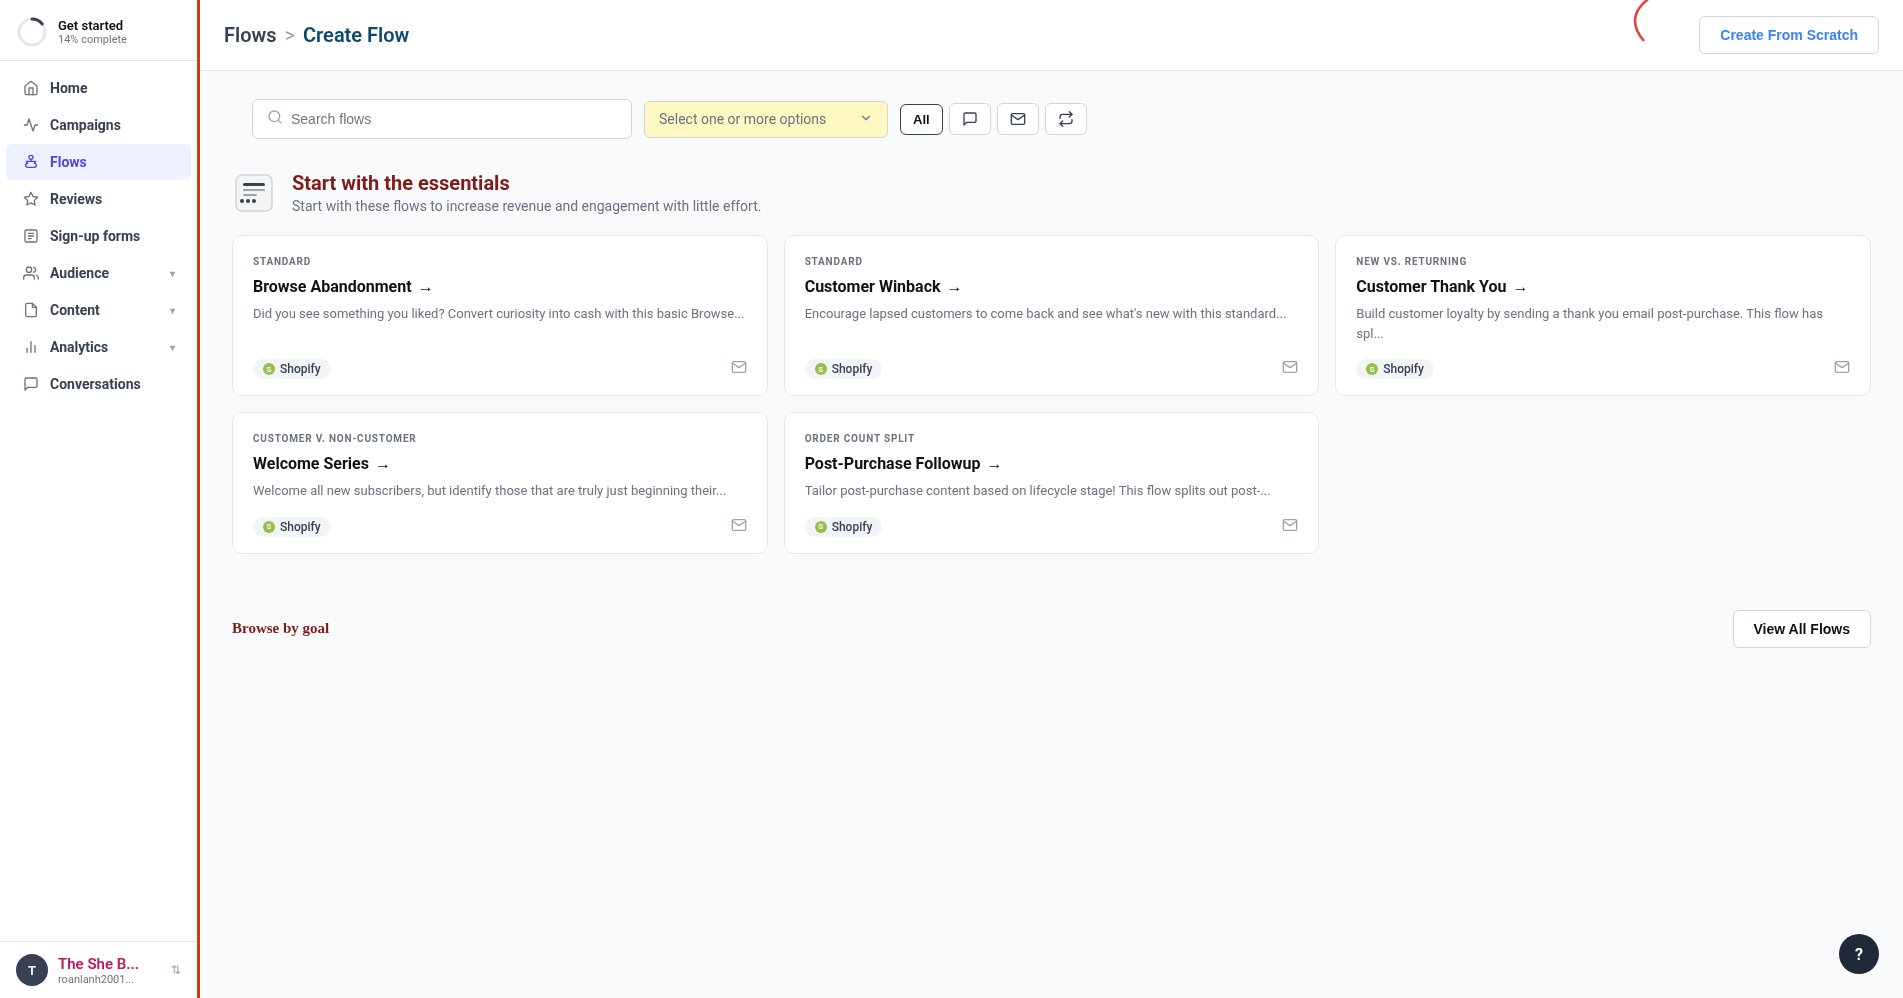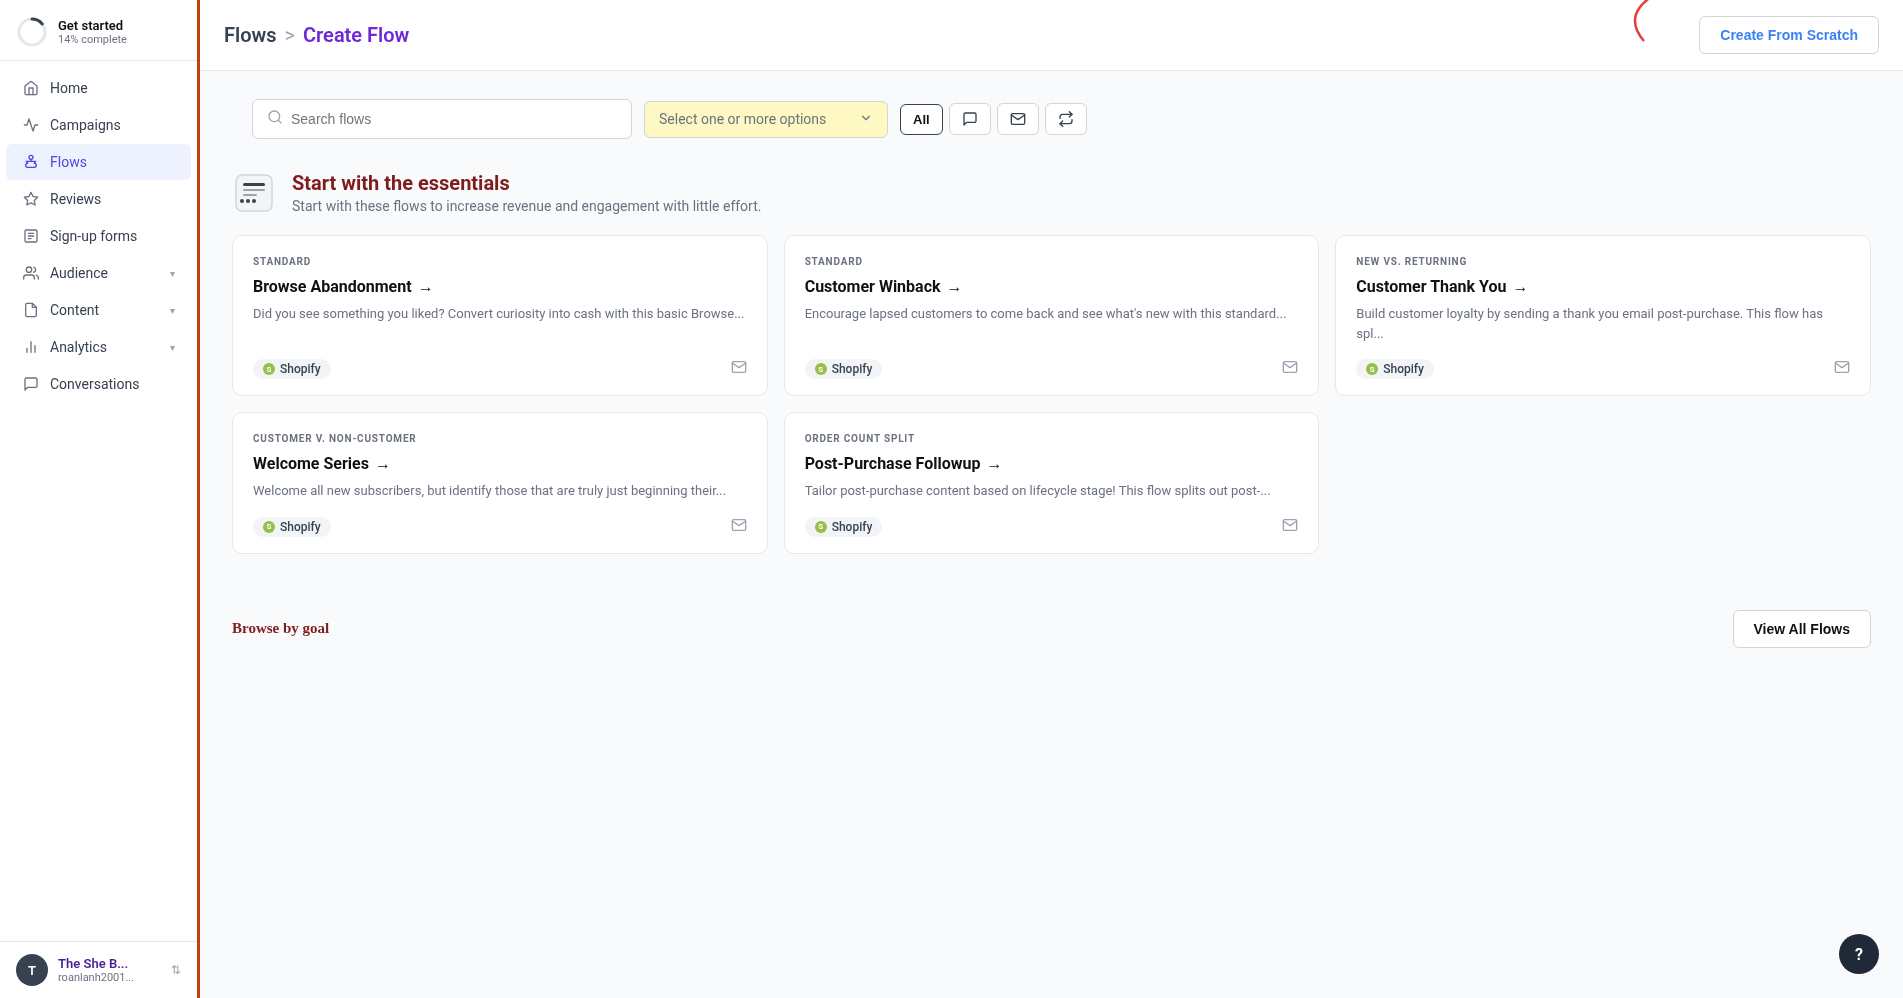--- a/index.html
+++ b/index.html
@@ -46,21 +46,21 @@
     .nav-item {
       display: flex;
       align-items: center;
       gap: 10px;
       padding: 9px 16px;
       cursor: pointer;
       border-radius: 6px;
       margin: 1px 6px;
       color: #374151;
       font-size: 14px;
-      font-weight: 400;
+      font-weight: 700;
     }
     .nav-item.active { background: #eef2ff; color: #4f46e5; }
     .nav-item .nav-icon { width: 18px; height: 18px; display: flex; align-items: center; justify-content: center; color: #6b7280; flex-shrink: 0; }
     .nav-item.active .nav-icon { color: #4f46e5; }
     .nav-item .chevron { margin-left: auto; color: #9ca3af; font-size: 10px; }
     .sidebar-bottom {
       padding: 12px 16px;
       border-top: 1px solid #e5e7eb;
       display: flex;
       align-items: center;
@@ -73,21 +73,21 @@
       background: #374151;
       border-radius: 50%;
       display: flex;
       align-items: center;
       justify-content: center;
       color: #fff;
       font-size: 13px;
       font-weight: 600;
       flex-shrink: 0;
     }
-    .user-info .name { font-size: 13px; font-weight: 600; color: #4c1d95; }
+    .user-info .name { font-size: 15px; font-weight: 600; color: #be185d; }
     .user-info .email { font-size: 11px; color: #6b7280; }
     .expand-icon { margin-left: auto; color: #9ca3af; font-size: 12px; }
 
     
     .main {
       flex: 1;
       display: flex;
       flex-direction: column;
       height: 100vh;
       overflow-y: auto;
@@ -104,21 +104,21 @@
     }
     .breadcrumb {
       display: flex;
       align-items: center;
       gap: 8px;
       font-size: 20px;
       font-weight: 600;
       color: #111;
     }
     .breadcrumb .sep { color: #9ca3af; font-weight: 400; }
-    .breadcrumb .current { color: #6d28d9; }
+    .breadcrumb .current { color: #0c4a6e; }
     .breadcrumb .parent { color: #374151; cursor: pointer; }
 
     .create-from-scratch-btn {
       padding: 10px 20px;
       background: #fff;
       border: 1.5px solid #d1d5db;
       border-radius: 6px;
       font-size: 14px;
       font-weight: 600;
       color: #3b82f6;

